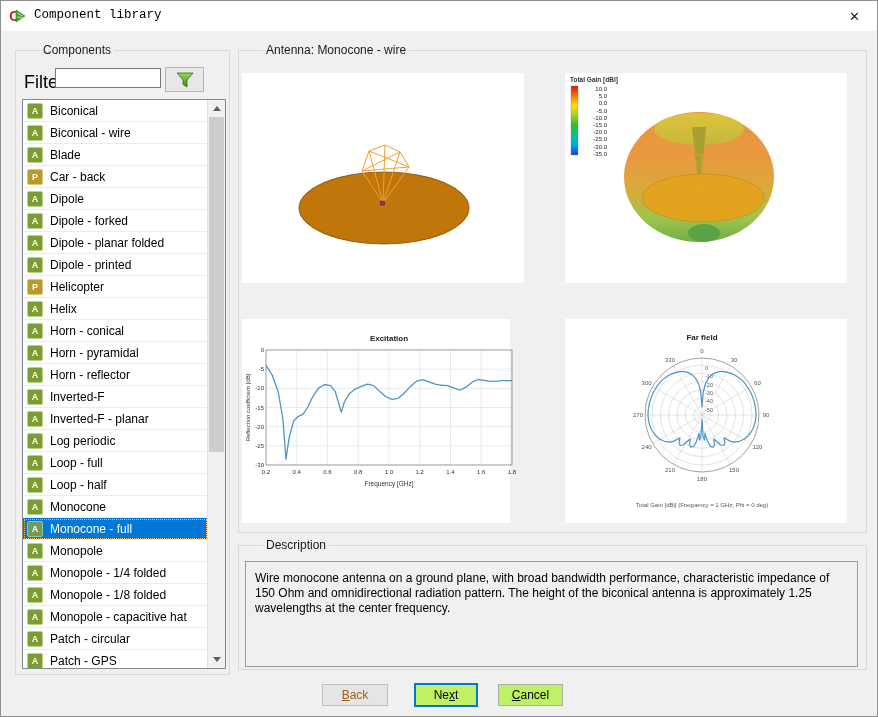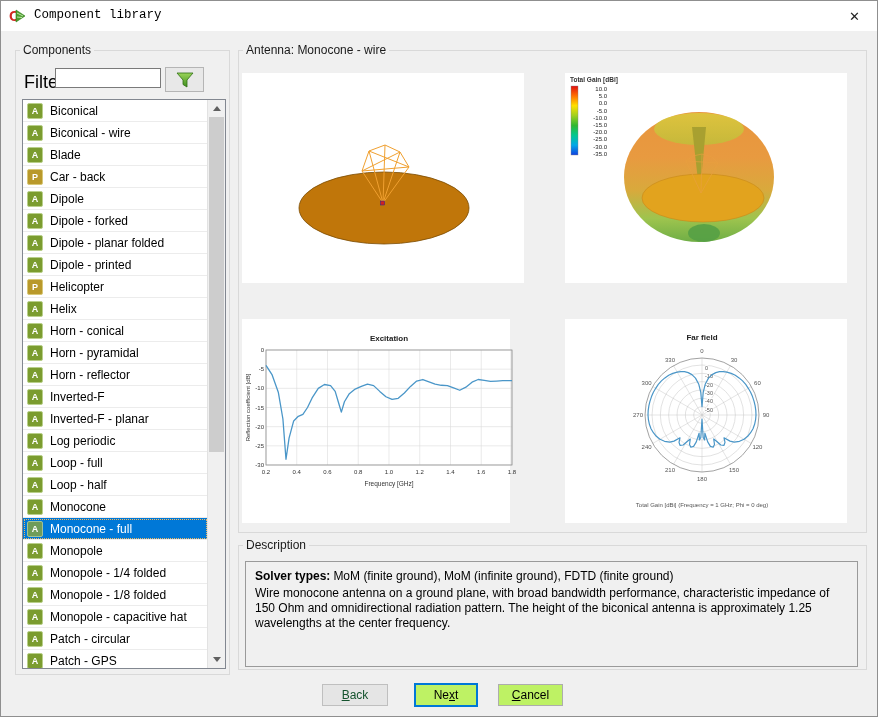--- a/index.html
+++ b/index.html
@@ -2,21 +2,21 @@
 <html><head>
 <meta charset="utf-8">
 <style>
   html,body{margin:0;padding:0;background:#d8d8d8;font-family:"Liberation Sans",sans-serif;}
   .dialog{position:relative;width:878px;height:717px;background:#f0f0f0;border:1px solid #8f8f8f;box-sizing:border-box;overflow:hidden;}
   .titlebar{position:absolute;left:0;top:0;width:100%;height:30px;background:#ffffff;}
   .app-icon{position:absolute;left:8px;top:6px;width:18px;height:18px;}
   .win-title{position:absolute;left:33px;top:7px;font-size:12.5px;color:#000;font-family:Liberation Mono, monospace;}
   .close-btn{position:absolute;right:0;top:0;width:45px;height:30px;border:none;background:transparent;font-size:13px;color:#222;cursor:pointer;font-family:"Liberation Sans",sans-serif;}
   .group{position:absolute;border:1px solid #d9d9d9;background:transparent;}
-  .group-label{position:absolute;top:-8px;left:4px;background:#f0f0f0;padding:0 3px;font-size:12px;color:#1a1a1a;white-space:nowrap;}
+  .group-label{position:absolute;top:-8px;left:24px;background:#f0f0f0;padding:0 3px;font-size:12px;color:#1a1a1a;white-space:nowrap;}
   
   .filter-label{position:absolute;left:8px;top:21px;font-size:18px;color:#000;}
   .filter-input{position:absolute;left:39px;top:17px;width:98px;height:18px;border:1px solid #7a7a7a;background:#fff;font-size:12px;padding:0 3px;}
   .filter-btn{position:absolute;left:149px;top:16px;width:39px;height:25px;background:#e8e8e8;border:1px solid #b5b5b5;cursor:pointer;display:flex;align-items:center;justify-content:center;}
   .list{position:absolute;left:6px;top:48px;width:204px;height:570px;background:#fff;border:1px solid #828790;box-sizing:border-box;overflow:hidden;}
   .list-rows{position:absolute;left:0;top:0;right:17px;bottom:0;}
   .list-item{height:21px;display:flex;align-items:center;border-bottom:1px solid #ececec;padding-left:4px;font-size:12px;color:#000;cursor:default;}
   .list-item.selected{background:#0078d7;color:#fff;outline:1px dotted #f0b860;outline-offset:-2px;}
   .type-icon{width:14px;height:14px;margin-right:7px;display:inline-flex;align-items:center;justify-content:center;font-size:9px;font-weight:bold;color:#fff;border-radius:2px;flex:0 0 14px;}
   .icon-a{background:#7b9c2f;border:1px solid #b9cf8a;}
@@ -29,21 +29,21 @@
   .arrow-down{width:0;height:0;border-left:4px solid transparent;border-right:4px solid transparent;border-top:5px solid #606060;}
   .sb-thumb{position:absolute;left:1px;top:17px;width:15px;height:335px;background:#cdcdcd;cursor:pointer;}
   
   .img-box{position:absolute;background:#ffffff;}
   
   .desc-box{position:absolute;left:6px;top:15px;width:613px;height:106px;border:1px solid #9a9a9a;box-sizing:border-box;padding:7px 9px;font-size:12px;color:#000;line-height:15px;}
   .desc-bold{font-weight:bold;margin-right:3px;}
   .desc-para{margin-top:2px;}
   
   .btn{position:absolute;height:22px;background:#bef264;border:1px solid #adadad;font-size:12px;color:#000;cursor:pointer;font-family:"Liberation Sans",sans-serif;padding:0;}
-  .btn:disabled{color:#14532d;background:#e5e5e5;border-color:#bfbfbf;}
+  .btn:disabled{color:#a16207;background:#e5e5e5;border-color:#bfbfbf;}
   .btn-default{border:2px solid #0078d7;height:24px;}
   .ukey{text-decoration:underline;}
   svg text{font-family:"Liberation Sans",sans-serif;}
 </style>
 </head>
 <body>
 
 <div class="dialog">
 
   <div class="titlebar">
@@ -350,21 +350,20 @@
           <text x="140" y="92.66666666666667" font-size="5.5" fill="#555" style="paint-order:stroke;stroke:#ffffff;stroke-width:2px;">-50</text>
           <path d="M137.0,87.7 L138.2,73.5 L140.2,65.3 L143.5,59.1 L147.1,55.6 L150.8,53.6 L154.5,52.7 L158.2,52.6 L161.8,53.1 L166.2,54.4 L170.3,56.3 L174.1,58.9 L177.6,61.9 L180.7,65.4 L183.3,69.3 L185.6,73.3 L187.5,77.6 L189.0,82.1 L190.1,86.6 L190.8,91.3 L191.0,96.0 L190.6,100.7 L189.6,105.3 L188.0,109.7 L185.6,113.7 L182.7,117.3 L179.0,120.2 L174.5,122.3 L169.2,123.1 L165.0,122.1 L159.0,118.8 L160.0,123.4 L159.0,126.3 L155.8,126.0 L151.5,122.2 L148.7,120.0 L149.5,125.5 L148.1,128.3 L145.4,127.4 L142.7,122.9 L139.9,114.1 L139.6,120.9 L138.2,118.5 L137.0,100.2 L135.8,118.5 L134.4,120.9 L134.1,114.1 L131.3,122.9 L128.6,127.4 L125.9,128.3 L124.5,125.5 L125.3,120.0 L122.5,122.2 L118.2,126.0 L115.0,126.3 L114.0,123.4 L115.0,118.8 L109.0,122.1 L104.8,123.1 L99.5,122.3 L95.0,120.3 L91.3,117.3 L88.4,113.7 L86.0,109.7 L84.4,105.3 L83.4,100.7 L83.0,96.0 L83.2,91.3 L83.9,86.6 L85.0,82.1 L86.5,77.6 L88.4,73.3 L90.7,69.3 L93.3,65.4 L96.4,61.9 L99.9,58.9 L103.7,56.3 L107.8,54.4 L112.2,53.1 L115.8,52.6 L119.5,52.7 L123.2,53.6 L126.9,55.6 L130.5,59.1 L133.8,65.3 L135.8,73.5 Z" fill="none" stroke="#4a96c8" stroke-width="1.2" stroke-linejoin="round"></path>
           <text x="137" y="188" font-size="6" text-anchor="middle" fill="#555">Total Gain [dBi] (Frequency = 1 GHz; Phi = 0 deg)</text>
         </svg>
     </div>
   </div>
 
   <div class="group" style="left:237px;top:544px;width:627px;height:123px;">
     <span class="group-label">Description</span>
     <div class="desc-box">
-      <div><span class="desc-bold">Solver types:</span><span>MoM (finite ground), MoM (infinite ground), FDTD (finite ground)</span></div>
       <div class="desc-para">Wire monocone antenna on a ground plane, with broad bandwidth performance, characteristic impedance of 150 Ohm and omnidirectional radiation pattern. The height of the biconical antenna is approximately 1.25 wavelengths at the center frequency.</div>
     </div>
   </div>
 
   <button class="btn" style="left:321px;top:683px;width:66px;" disabled=""><span></span><span class="ukey">B</span><span>ack</span></button>
   <button class="btn btn-default" style="left:413px;top:682px;width:64px;"><span>Ne</span><span class="ukey">x</span><span>t</span></button>
   <button class="btn" style="left:497px;top:683px;width:65px;"><span></span><span class="ukey">C</span><span>ancel</span></button>
 </div>
 
 </body></html>

